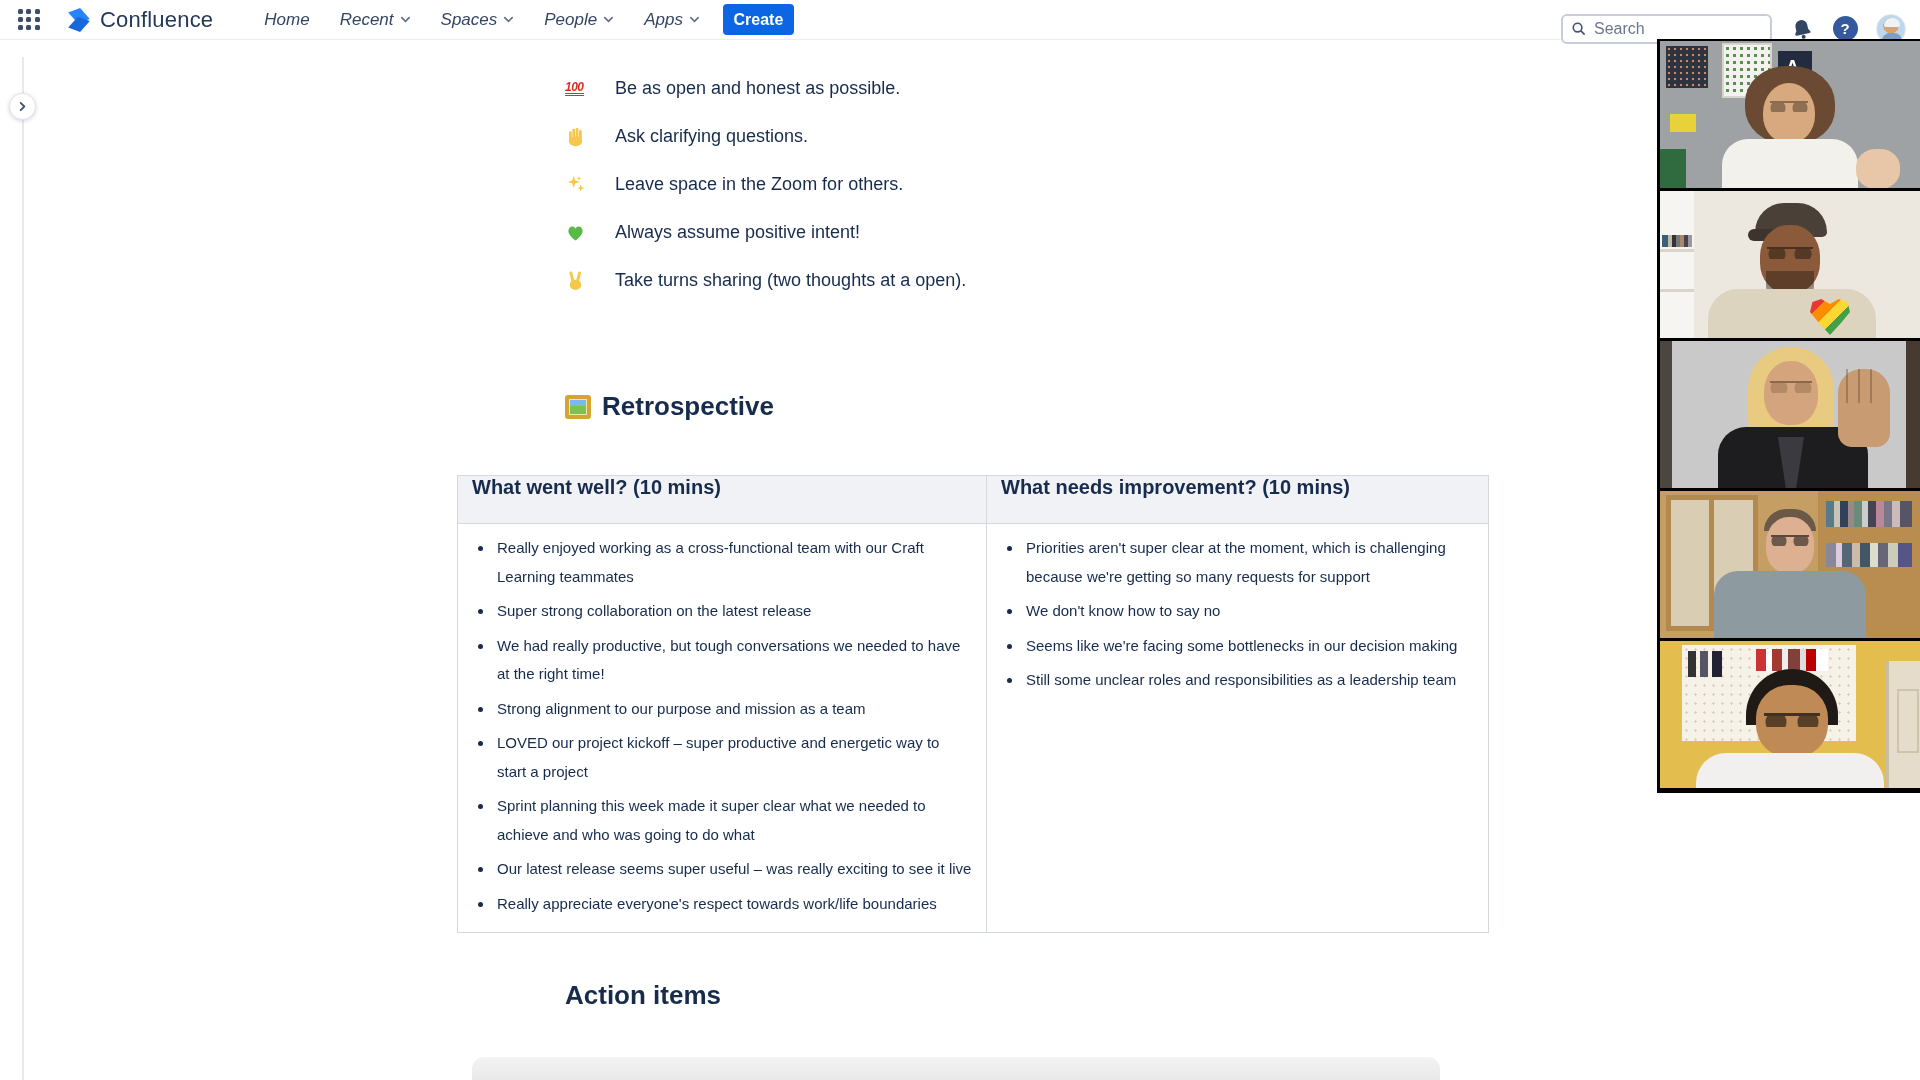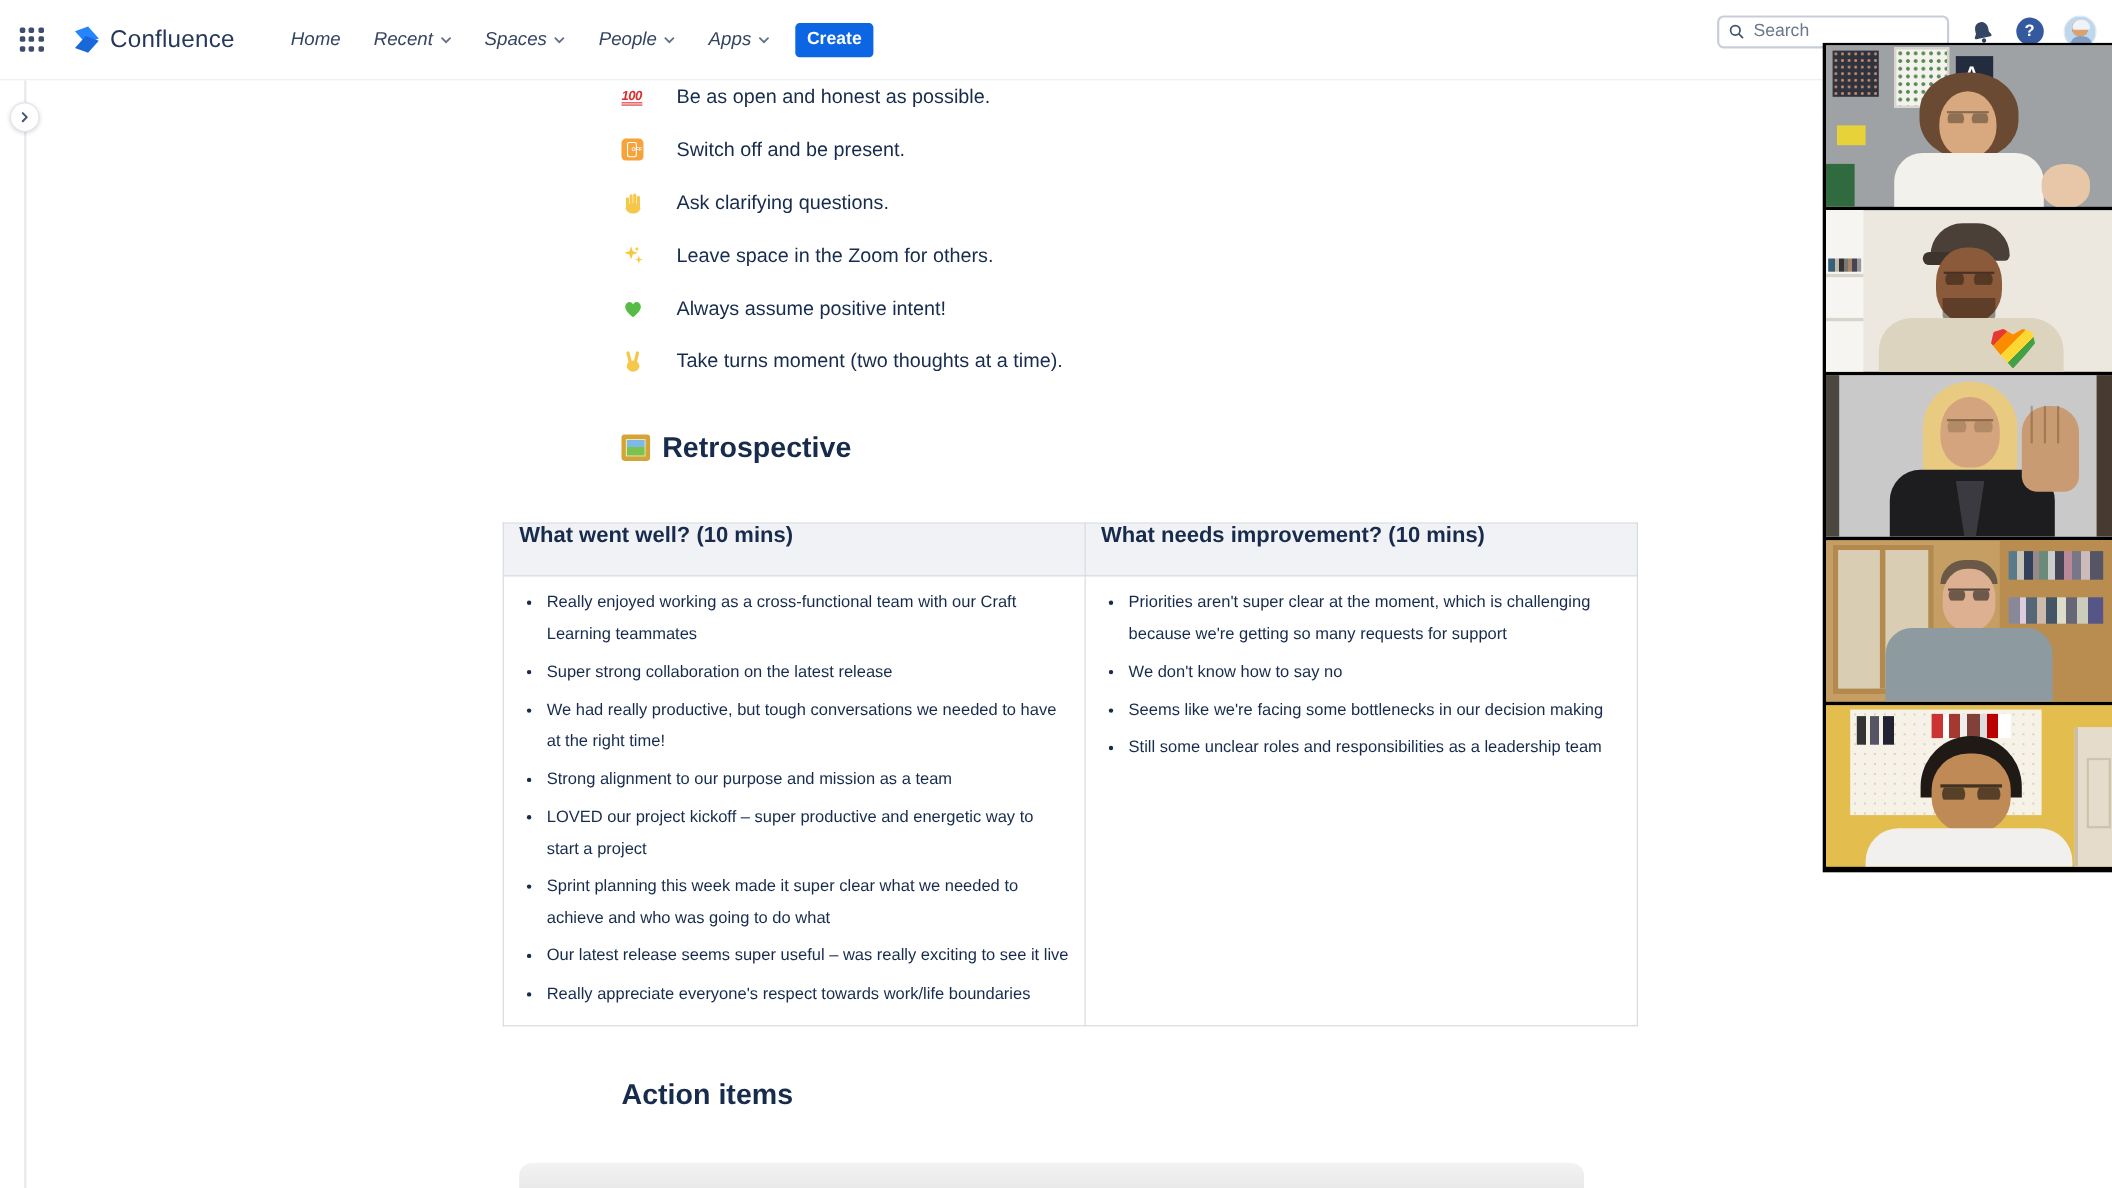--- a/index.html
+++ b/index.html
@@ -1,20 +1,20 @@
 <!DOCTYPE html>
 <html><head>
 <meta charset="utf-8">
 <style>
   * { margin:0; padding:0; box-sizing:border-box; }
   html,body { width:1920px; height:1080px; overflow:hidden; background:#fff;
     font-family:"Liberation Sans", sans-serif; color:#172B4D; }
 
   
-  .topnav { position:absolute; left:0; top:0; width:1920px; height:73px;
+  .topnav { position:absolute; left:0; top:0; width:1920px; height:40px;
     background:#fff; border-bottom:1px solid #ebedf2; display:flex; align-items:center; z-index:30; }
   .appgrid { width:22px; height:22px; margin-left:18px; display:grid;
     grid-template-columns:repeat(3,1fr); gap:3px; cursor:pointer; }
   .appgrid span { width:5px; height:5px; border-radius:1.5px; background:#3d4d6b; }
   .logo { display:flex; align-items:center; margin-left:26px; cursor:pointer; }
   .logo svg { width:26px; height:26px; }
   .logo-text { font-size:22px; font-weight:500; color:#253858; margin-left:8px; letter-spacing:.2px; }
   .navitems { display:flex; align-items:center; margin-left:36px;font-style:italic; }
   .navitem { display:flex; align-items:center; gap:6px; padding:8px 15px; font-size:17px;
     font-weight:500; color:#344563; cursor:pointer; border-radius:4px; }
@@ -264,26 +264,20 @@
 </div>
 
 <main>
 
   <ul class="ground-rules">
     <li>
       <span class="gr-icon">
           <span class="e-100">100</span>
         </span>
       <span>Be as open and honest as possible.</span>
-    </li>
-    <li>
-      <span class="gr-icon">
-          <span class="e-phoneoff"></span>
-        </span>
-      <span>Switch off and be present.</span>
     </li>
     <li>
       <span class="gr-icon">
         <svg viewBox="0 0 24 24">
             <g fill="#F5C84C">
               <rect x="4.6" y="6" width="3.2" height="11" rx="1.6"></rect>
               <rect x="8.4" y="3" width="3.2" height="13" rx="1.6"></rect>
               <rect x="12.2" y="2.2" width="3.2" height="14" rx="1.6"></rect>
               <rect x="16" y="4.5" width="3.2" height="12" rx="1.6"></rect>
               <ellipse cx="12" cy="17.5" rx="7.6" ry="5.5"></ellipse>
@@ -315,21 +309,21 @@
     <li>
       <span class="gr-icon">
         <svg viewBox="0 0 24 24">
             <g fill="#F5C84C">
               <rect x="6.2" y="1.5" width="3.4" height="13" rx="1.7" transform="rotate(-14 8 8)"></rect>
               <rect x="13.8" y="1.5" width="3.4" height="13" rx="1.7" transform="rotate(14 15.6 8)"></rect>
               <ellipse cx="12" cy="17" rx="6.6" ry="5.8"></ellipse>
             </g>
           </svg>
       </span>
-      <span>Take turns moment (two thoughts at a time).</span>
+      <span>Take turns sharing (two thoughts at a open).</span>
     </li>
   </ul>
 
   <h2 class="h2 h2-retro">
     <span class="e-frame"></span>
     <span>Retrospective</span>
   </h2>
 
   <table class="retro">
     <colgroup>

